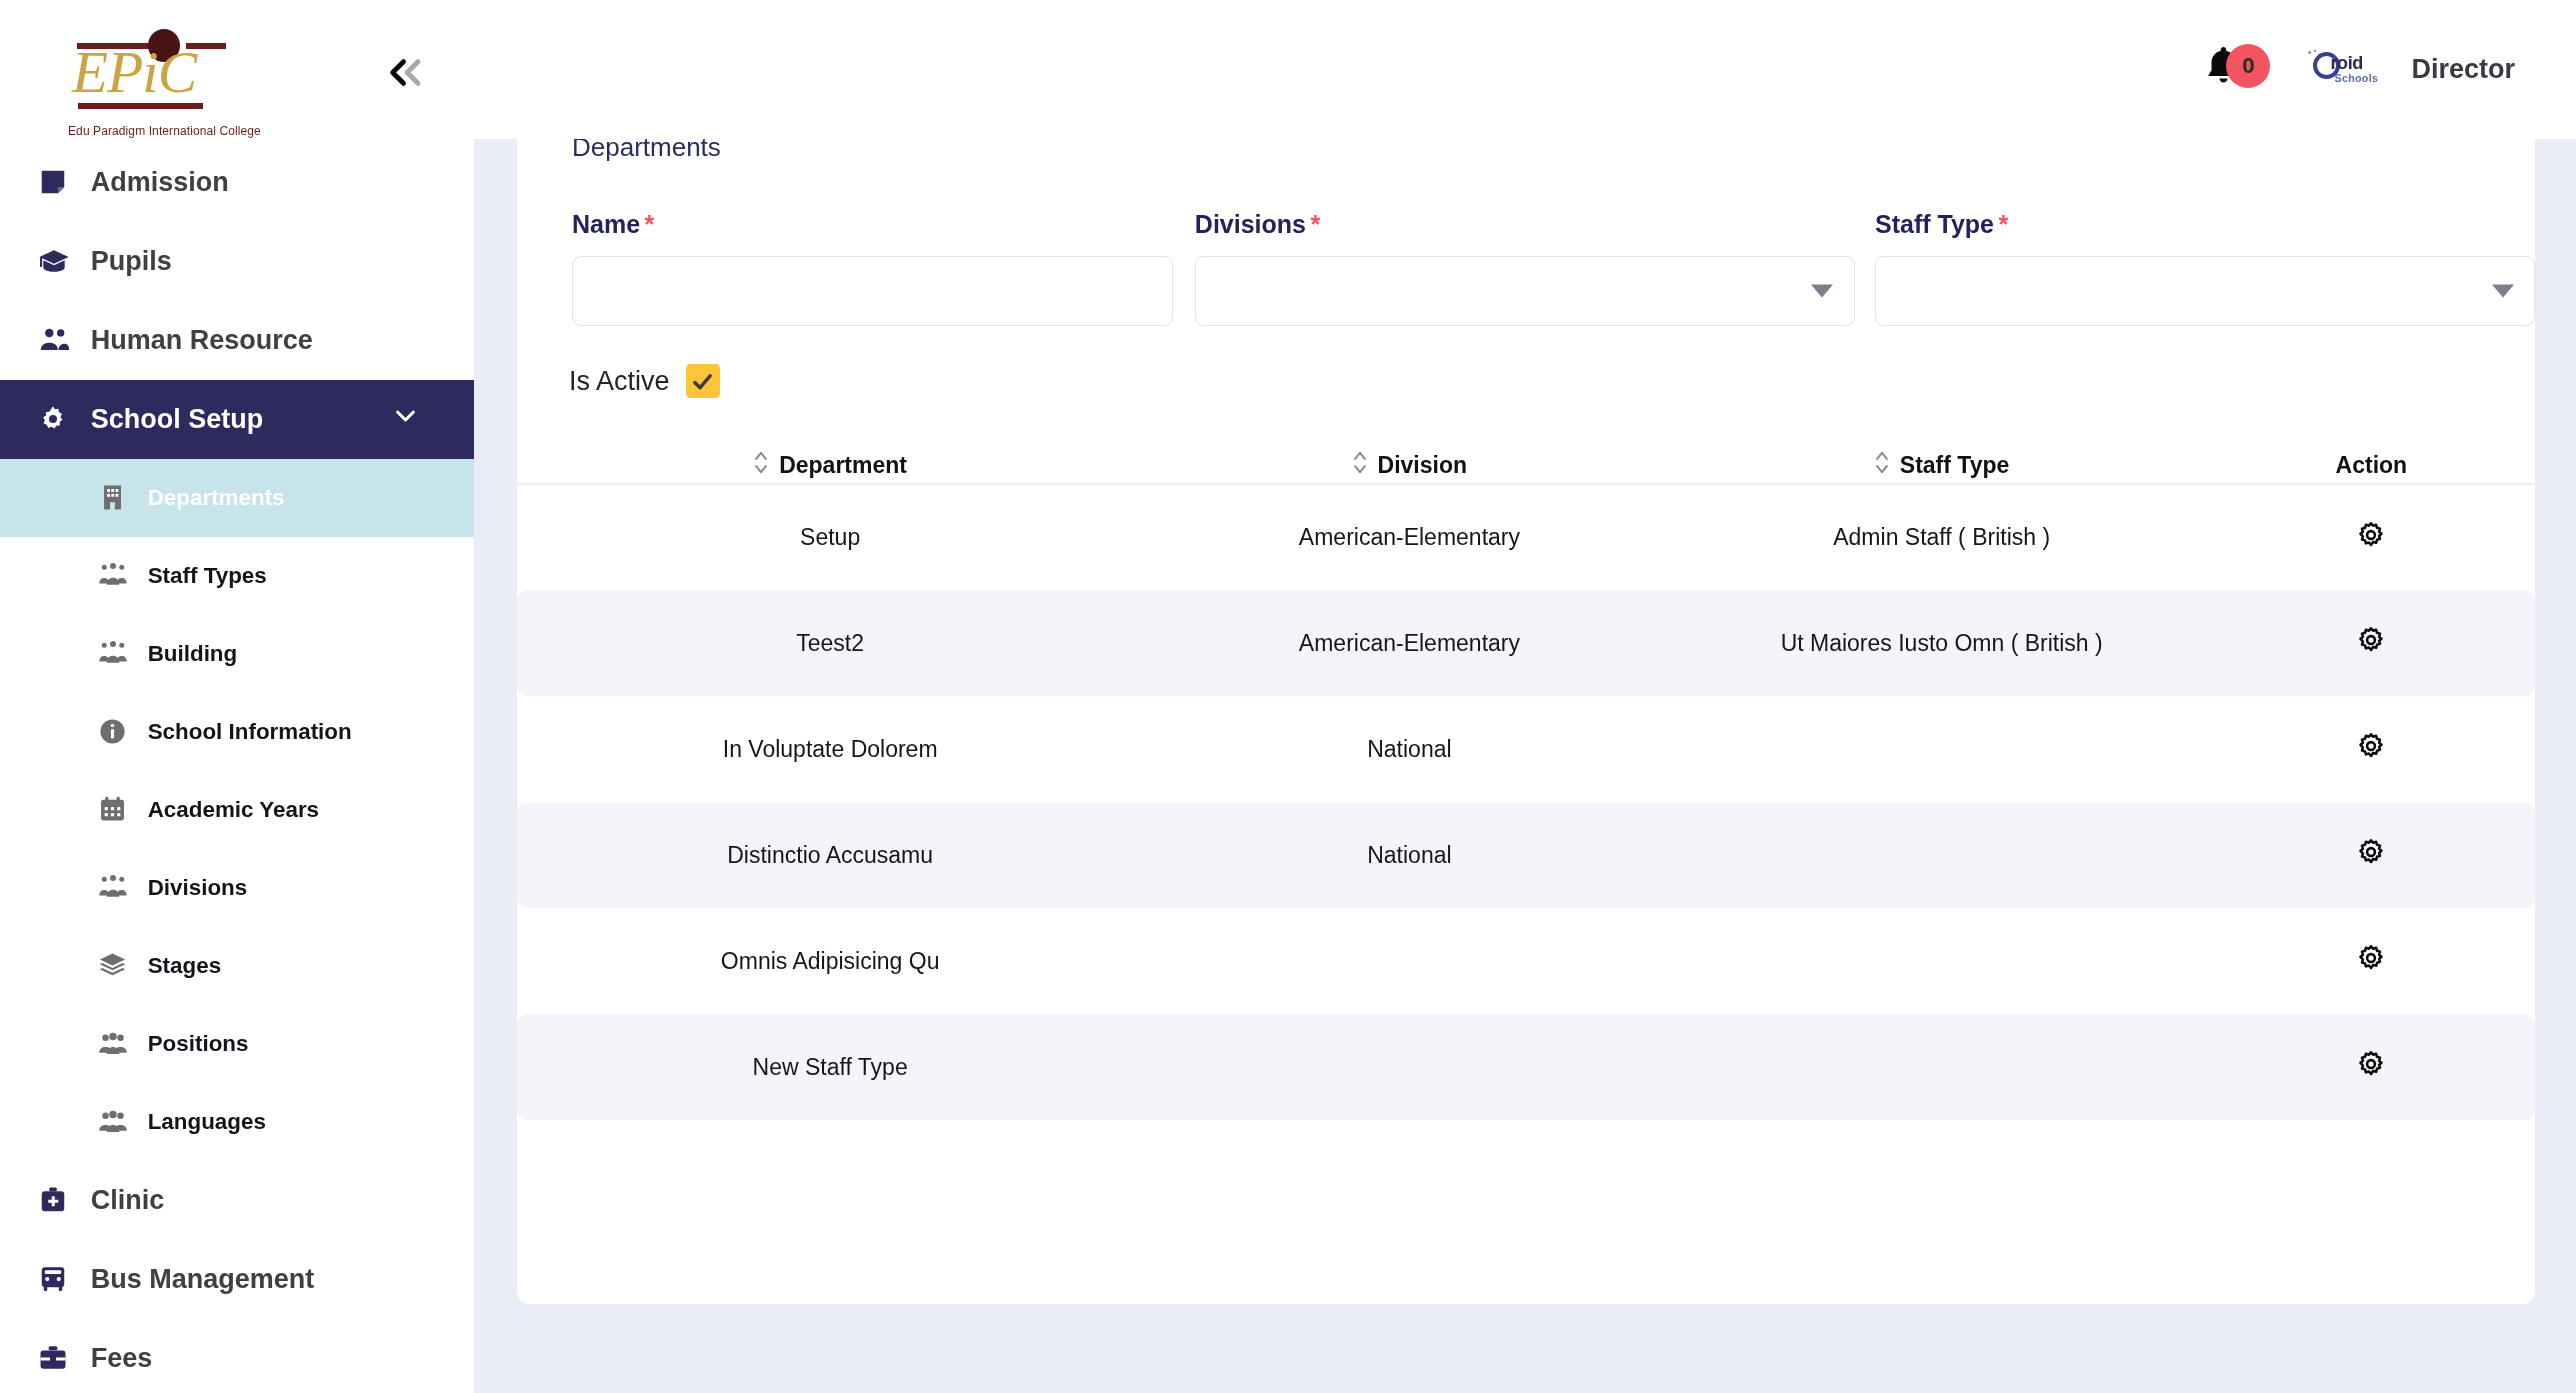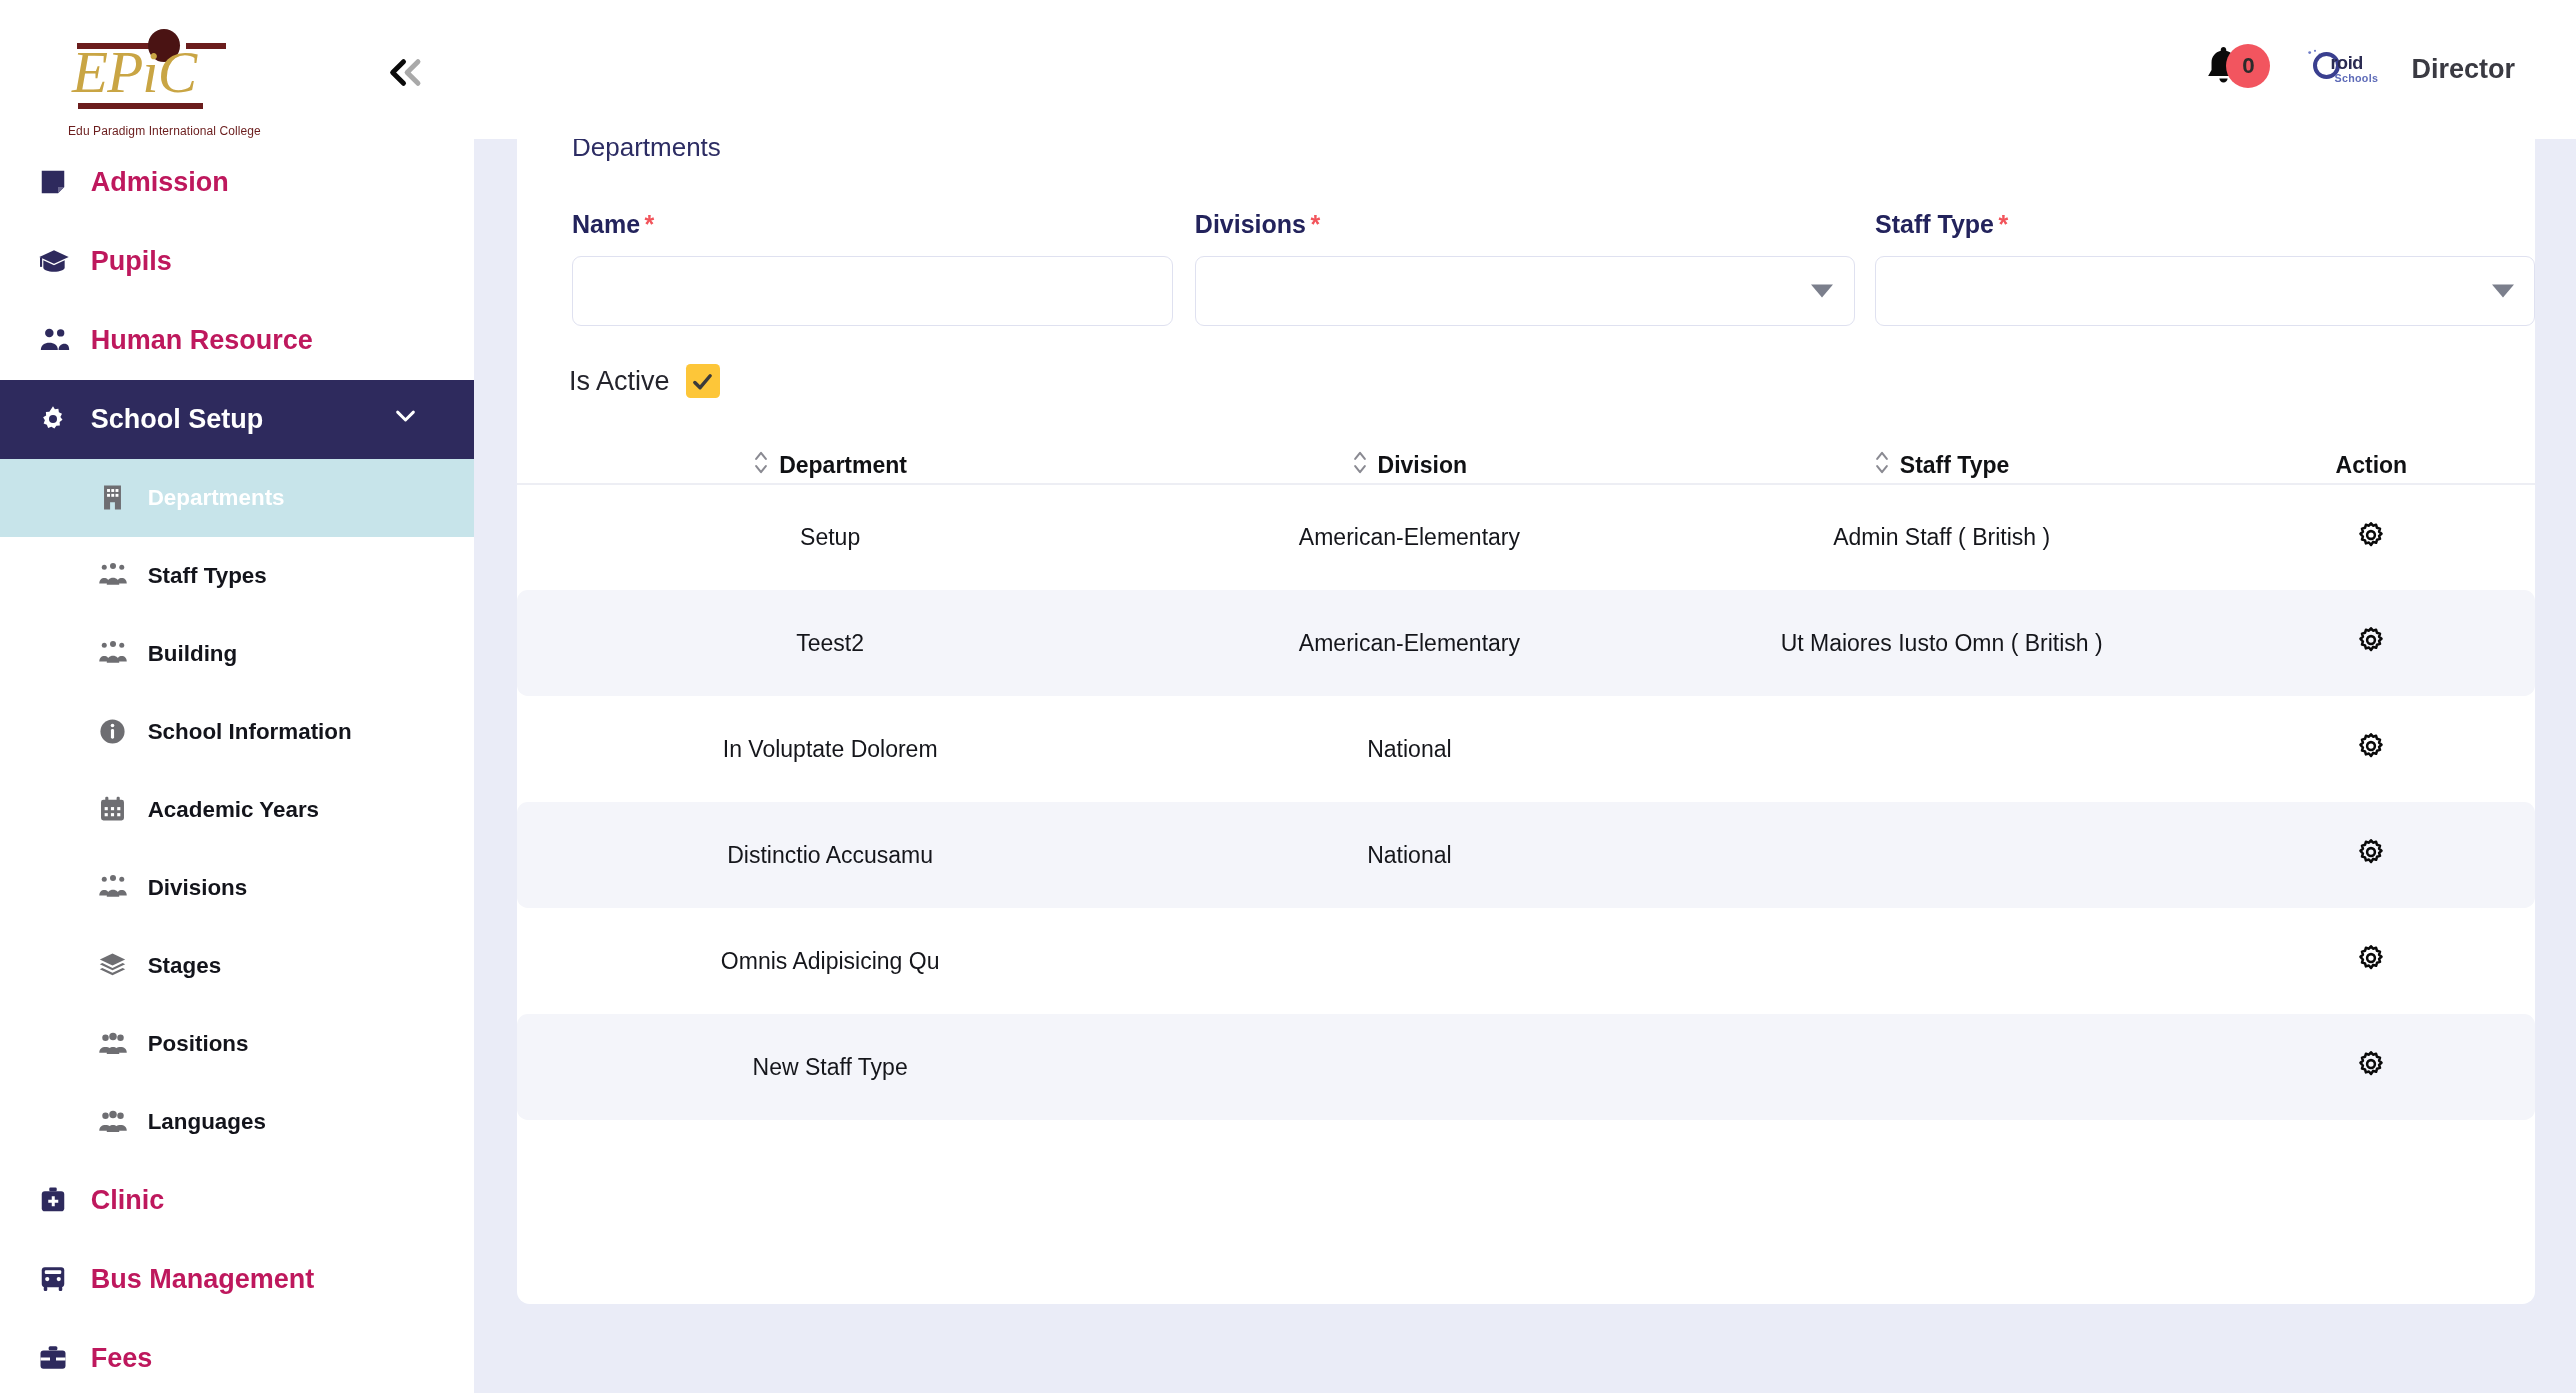--- a/index.html
+++ b/index.html
@@ -41,21 +41,21 @@
   }
   .collapse-btn {
     position: absolute; left: 380px; top: 49px;
     cursor: pointer; font-size: 0; line-height: 0;
   }
 
   .nav { padding-top: 3.6px; }
   .nav-item {
     display: flex; align-items: center;
     height: 79px; padding-left: 38px;
-    font-size: 27px; font-weight: 700; color: #be185d;
+    font-size: 27px; font-weight: 700; color: #404040;
     cursor: pointer; position: relative;
   }
   .nav-item .ic { width: 43px; flex: 0 0 43px; display: flex; align-items: center; justify-content: flex-start; }
   .nav-item .lbl { margin-left: 9.8px; }
   .nav-item.active {
     background: #2e2a5d; color: #ffffff;
   }
   .nav-item .chev-r { position: absolute; right: 55px; top: 50%; transform: translateY(-50%); }
 
   .sub-item {

